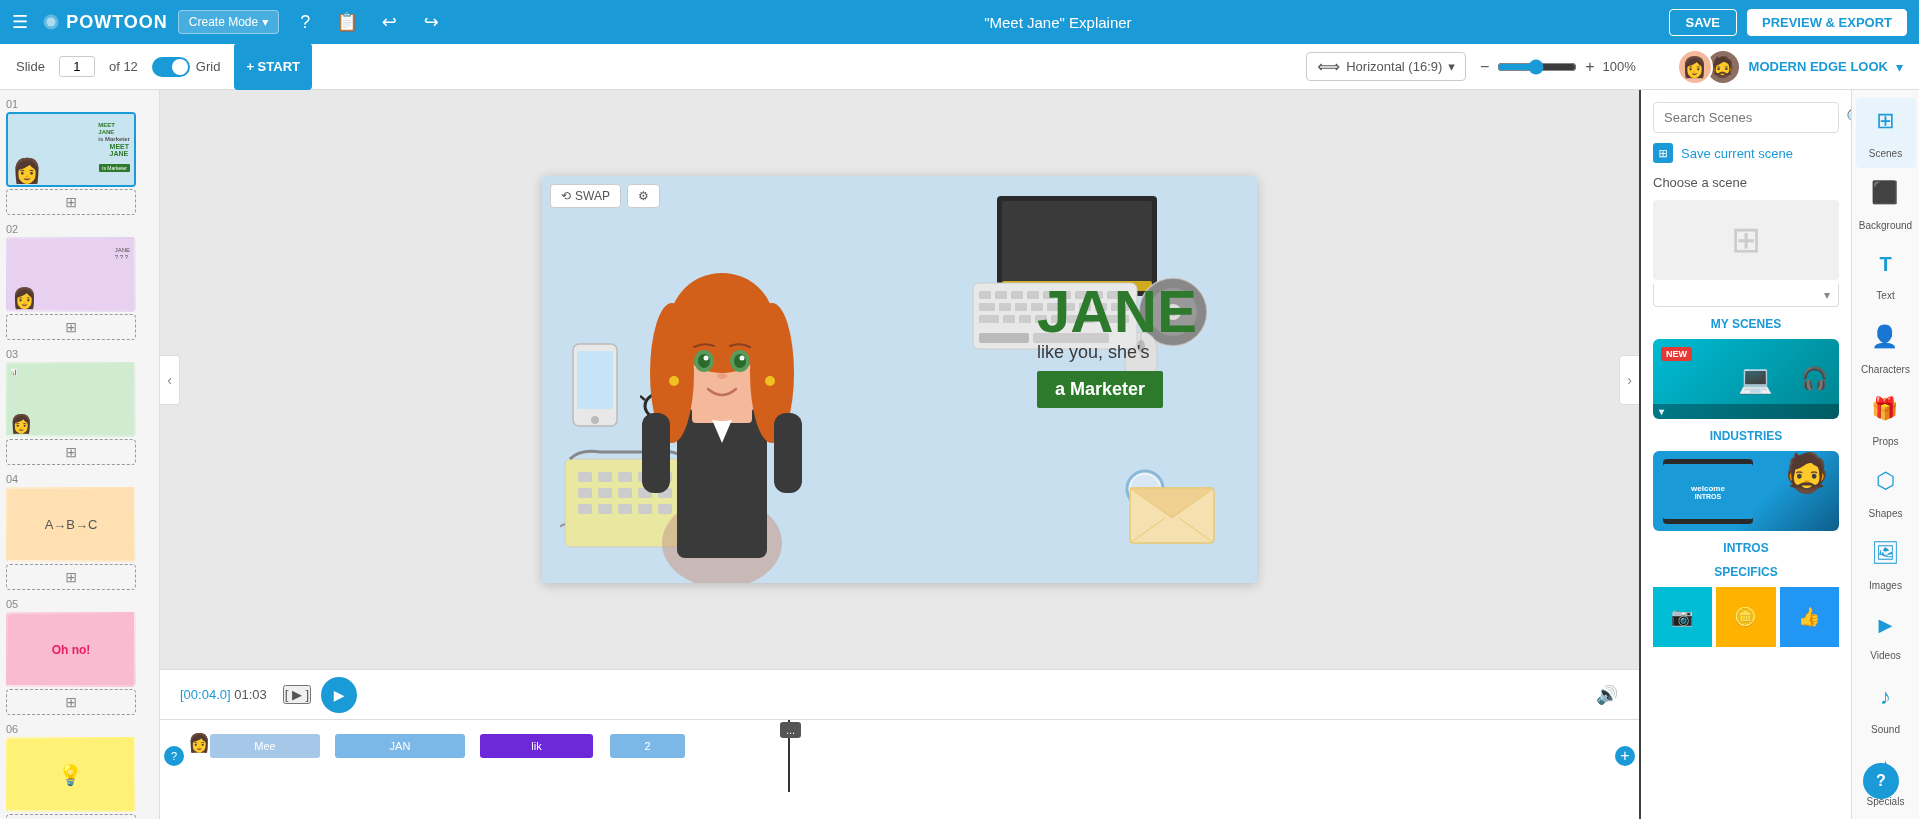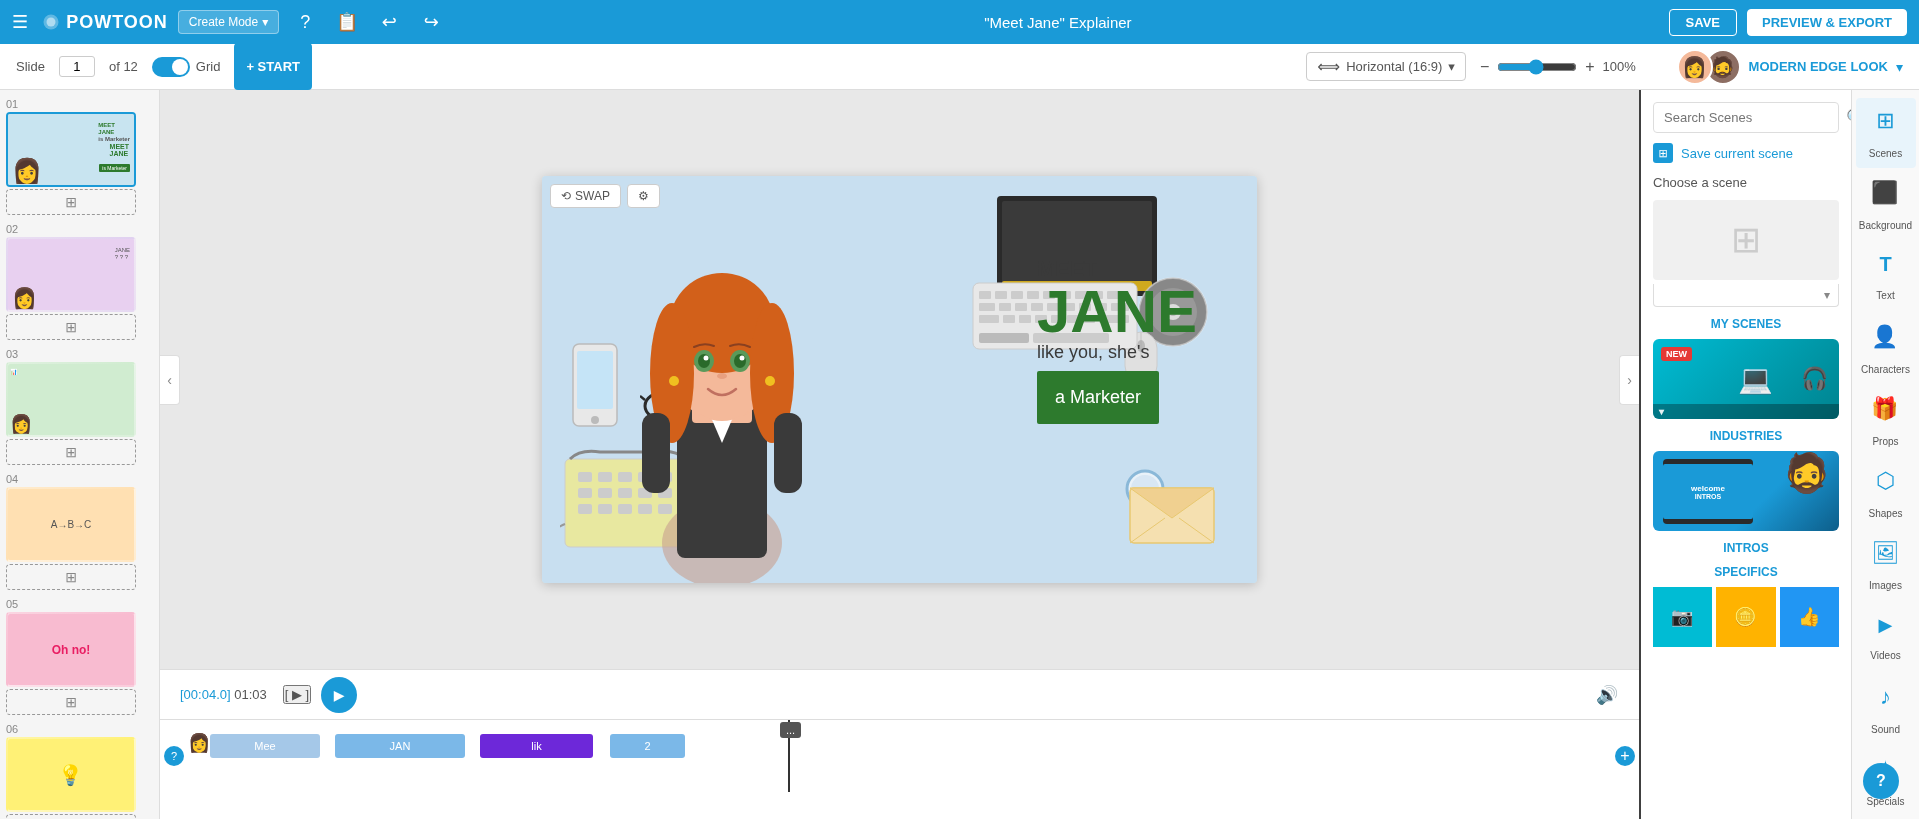--- a/index.html
+++ b/index.html
@@ -183,24 +183,25 @@
       right: 60px;
       top: 80px;
     }
     .canvas-meet { font-size: 22px; font-weight: bold; color: #3a3a3a; font-family: Arial, sans-serif; }
     .canvas-jane { font-size: 60px; font-weight: 900; color: #2d7a2d; font-family: Arial, sans-serif; line-height: 1; }
     .canvas-like { font-size: 18px; color: #3a3a3a; font-family: Arial, sans-serif; }
     .canvas-marketer-box {
       background: #2d7a2d;
       color: white;
       font-size: 18px;
-      padding: 16px 18px;
+      padding: 8px 18px;
       border-radius: 2px;
       margin-top: 8px;
       display: inline-block;
+      font-weight: bold;
     }
 
     
     .canvas-top-tools {
       position: absolute; top: 8px; left: 8px; display: flex; gap: 6px; z-index: 10;
     }
     .canvas-tool-btn {
       background: white; border: 1px solid #ccc; border-radius: 4px; padding: 4px 10px;
       font-size: 12px; cursor: pointer; display: flex; align-items: center; gap: 4px; color: #555;
     }
@@ -538,21 +539,21 @@
       </div>
       <div class="slide-add-btn">
         <span style="font-size:14px;">⊞</span>
       </div>
     </div>
 
     <div class="slide-item">
       <div class="slide-number">04</div>
       <div class="slide-thumb thumb-4">
         <div class="slide-thumb-inner" style="background:#ffe0b2;width:100%;height:100%;position:relative;overflow:hidden;">
-          <span style="font-size:10px;color:#555;">A→B→C</span>
+          <span style="font-size:13px;color:#555;">A→B→C</span>
         </div>
       </div>
       <div class="slide-add-btn">
         <span style="font-size:14px;">⊞</span>
       </div>
     </div>
 
     <div class="slide-item">
       <div class="slide-number">05</div>
       <div class="slide-thumb thumb-5">

